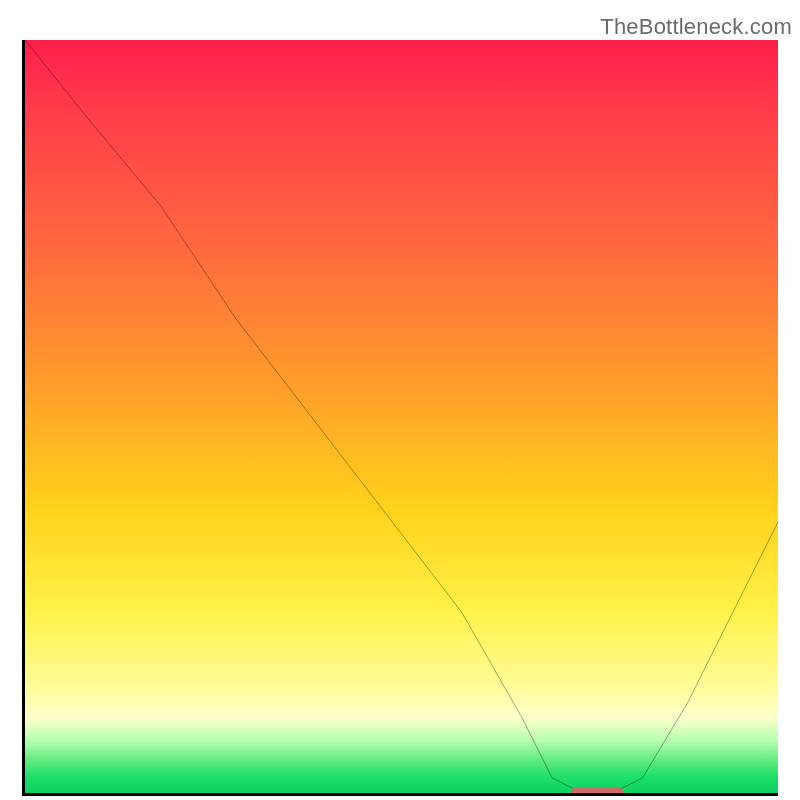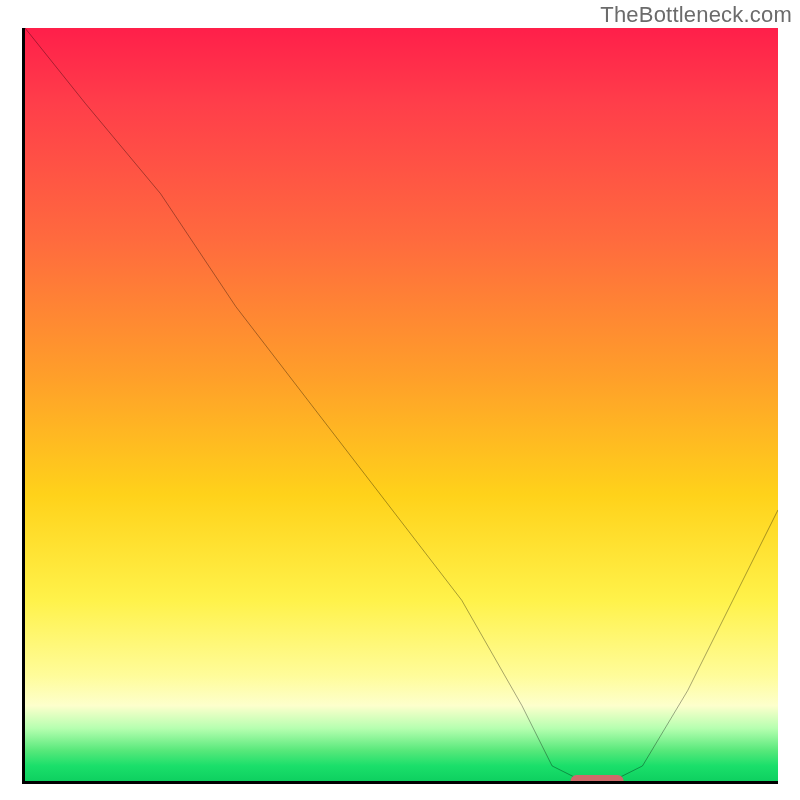--- a/index.html
+++ b/index.html
@@ -8,20 +8,21 @@
     width: 800px;
     height: 800px;
     background: #ffffff;
     font-family: Arial, Helvetica, sans-serif;
   }
   .frame {
     position: relative;
     width: 800px;
     height: 708px;
     box-sizing: border-box;
+    margin-top: 12px;
   }
   .watermark {
     position: absolute;
     top: 2px;
     right: 8px;
     font-size: 22px;
     font-weight: 500;
     color: #6b6b6b;
     letter-spacing: 0.2px;
   }

